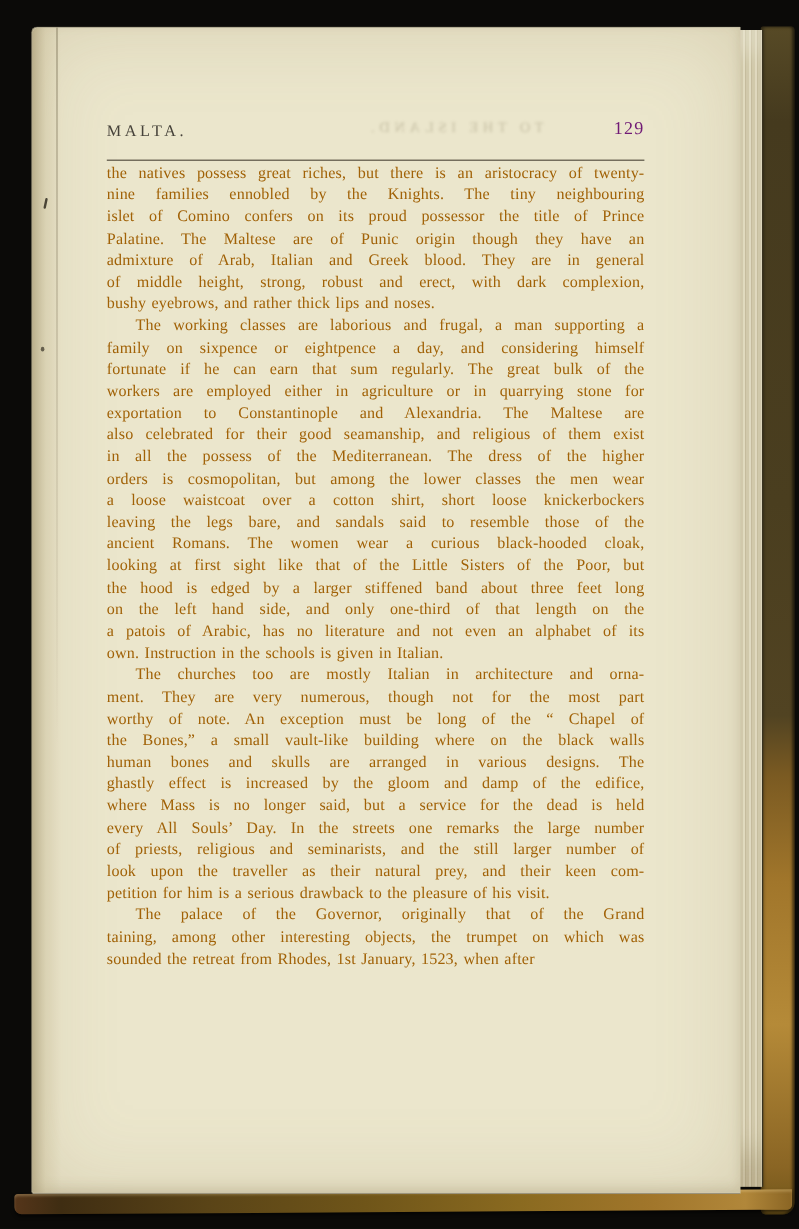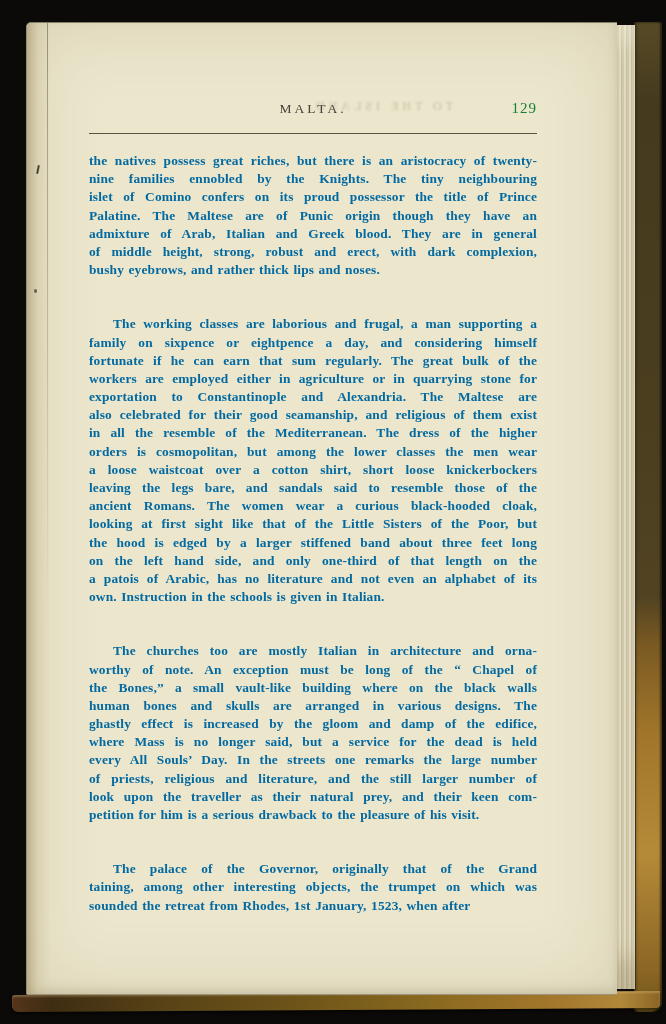--- a/index.html
+++ b/index.html
@@ -87,59 +87,57 @@
     opacity: 0.38;
   }
   .running-header {
     position: absolute;
     left: 62px; top: 78px;
     width: 448px; height: 20px;
   }
   .header-title {
     position: absolute;
     left: 0; right: 0;
-    text-align: center;
     font-size: 13.5px;
     letter-spacing: 3px;
     color: #46423a;
   }
   .page-number {
     position: absolute;
     right: 0; top: -1px;
     font-size: 15px;
     letter-spacing: 1px;
-    color: #15803d;
+    color: #701a75;
     font-family: Liberation Serif, serif;
   }
   .rule {
     position: absolute;
     left: 62px; top: 110px;
     width: 448px; height: 1px;
     background: #575243;
     box-shadow: 0 1px 0 rgba(235,230,204,0.6);
   }
   .body-text {
     position: absolute;
-    left: 62px; top: 129px;
+    left: 62px; top: 112px;
     width: 448px;
     font-size: 13.4px;
     line-height: 18.2px;
-    color: #0369a1;
+    color: #a16207;
     letter-spacing: 0.15px;
     word-spacing: 1px;
-    font-weight: bold;
   }
   .line {
     text-align: justify;
     text-align-last: justify;
     height: 18.2px;
     white-space: nowrap;
   }
   .line.last { text-align-last: left; }
-  .line.indent { text-indent: 24px; margin-top: 36px; }
+  .line.indent { text-indent: 24px; }
 </style>
 </head>
 <body>
 
 <div class="scene">
   <div class="cover-right"></div>
   <div class="cover-bottom"></div>
   <div class="page-stack"></div>
 
   <div class="page">
@@ -164,38 +162,39 @@
         <div class="line">Palatine.  The Maltese are of Punic origin though they have an</div>
         <div class="line">admixture of Arab, Italian and Greek blood.  They are in general</div>
         <div class="line">of middle height, strong, robust and erect, with dark complexion,</div>
         <div class="line last">bushy eyebrows, and rather thick lips and noses.</div>
         <div class="line indent">The working classes are laborious and frugal, a man supporting a</div>
         <div class="line">family on sixpence or eightpence a day, and considering himself</div>
         <div class="line">fortunate if he can earn that sum regularly.  The great bulk of the</div>
         <div class="line">workers are employed either in agriculture or in quarrying stone for</div>
         <div class="line">exportation to Constantinople and Alexandria.  The Maltese are</div>
         <div class="line">also celebrated for their good seamanship, and religious of them exist</div>
-        <div class="line">in all the resemble of the Mediterranean.  The dress of the higher</div>
+        <div class="line">in all the possess of the Mediterranean.  The dress of the higher</div>
         <div class="line">orders is cosmopolitan, but among the lower classes the men wear</div>
         <div class="line">a loose waistcoat over a cotton shirt, short loose knickerbockers</div>
         <div class="line">leaving the legs bare, and sandals said to resemble those of the</div>
         <div class="line">ancient Romans.  The women wear a curious black-hooded cloak,</div>
         <div class="line">looking at first sight like that of the Little Sisters of the Poor, but</div>
         <div class="line">the hood is edged by a larger stiffened band about three feet long</div>
         <div class="line">on the left hand side, and only one-third of that length on the</div>
         <div class="line">a patois of Arabic, has no literature and not even an alphabet of its</div>
         <div class="line last">own.  Instruction in the schools is given in Italian.</div>
         <div class="line indent">The churches too are mostly Italian in architecture and orna-</div>
+        <div class="line">ment.  They are very numerous, though not for the most part</div>
         <div class="line">worthy of note.  An exception must be long of the “ Chapel of</div>
         <div class="line">the Bones,” a small vault-like building where on the black walls</div>
         <div class="line">human bones and skulls are arranged in various designs.  The</div>
         <div class="line">ghastly effect is increased by the gloom and damp of the edifice,</div>
         <div class="line">where Mass is no longer said, but a service for the dead is held</div>
         <div class="line">every All Souls’ Day.  In the streets one remarks the large number</div>
-        <div class="line">of priests, religious and literature, and the still larger number of</div>
+        <div class="line">of priests, religious and seminarists, and the still larger number of</div>
         <div class="line">look upon the traveller as their natural prey, and their keen com-</div>
         <div class="line last">petition for him is a serious drawback to the pleasure of his visit.</div>
         <div class="line indent">The palace of the Governor, originally that of the Grand</div>
         <div class="line">taining, among other interesting objects, the trumpet on which was</div>
         <div class="line last">sounded the retreat from Rhodes, 1st January, 1523, when after</div>
       </div>
   </div>
 </div>
 
 </body></html>

